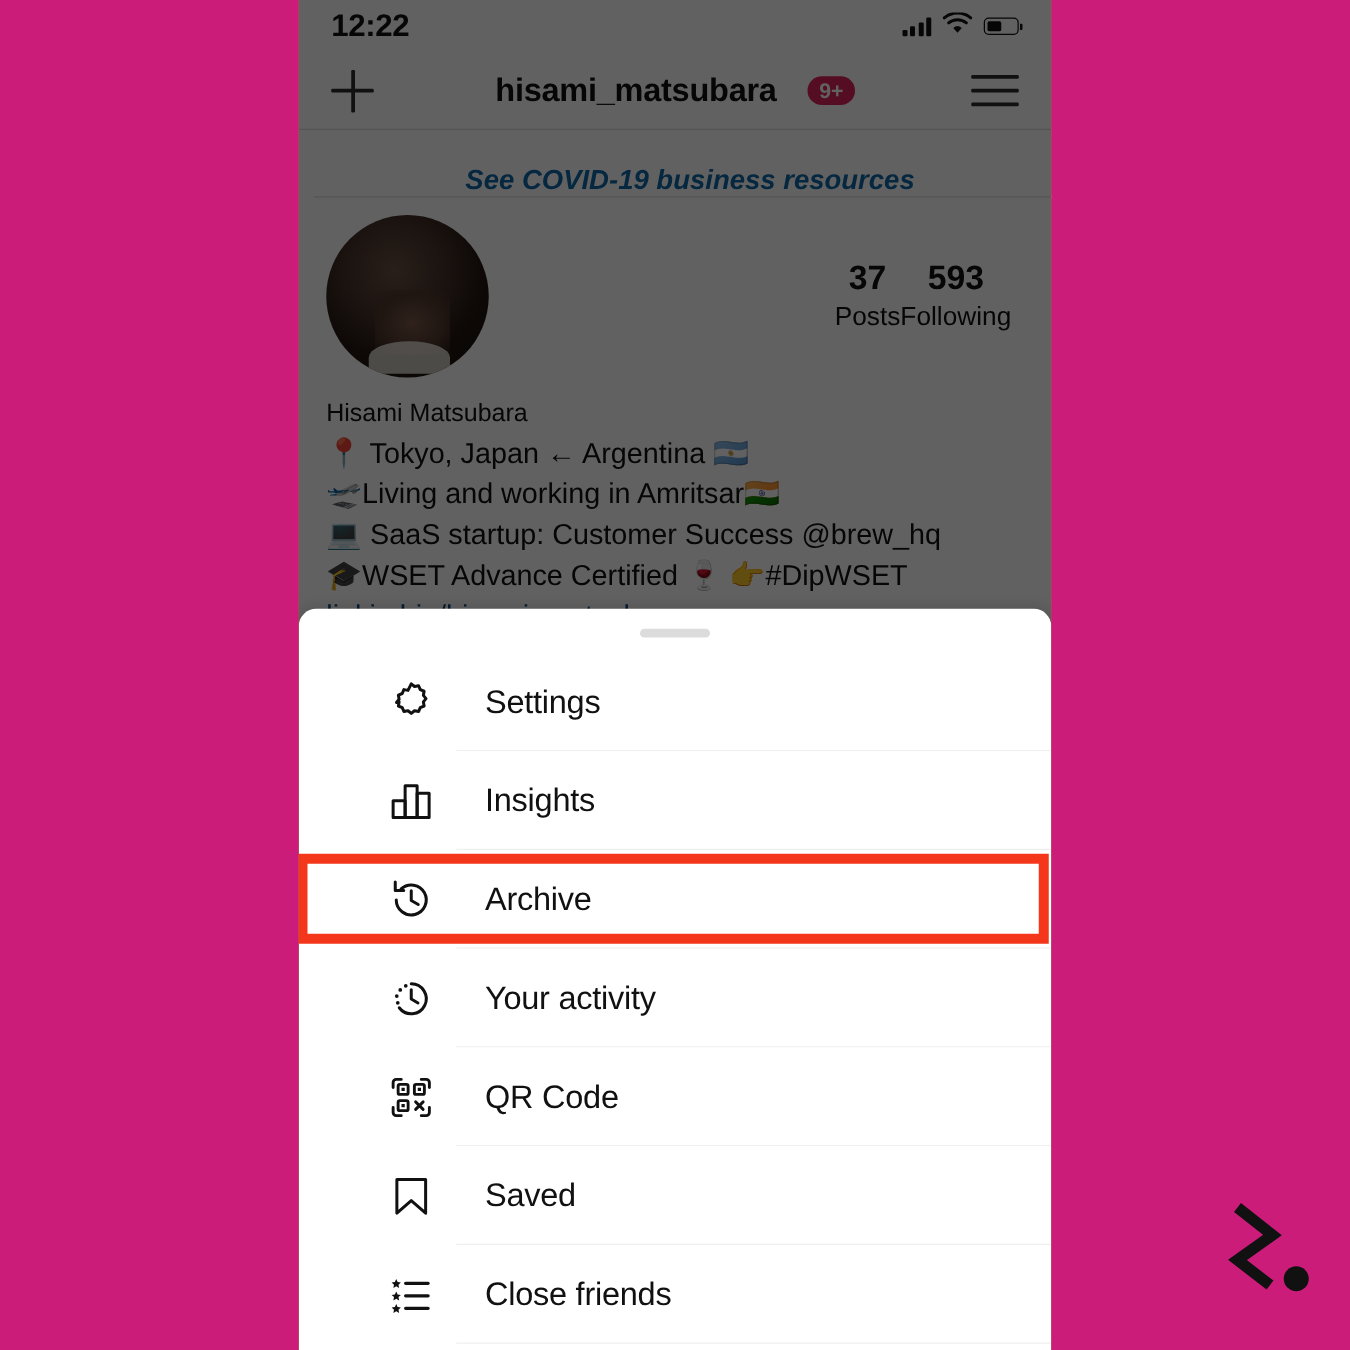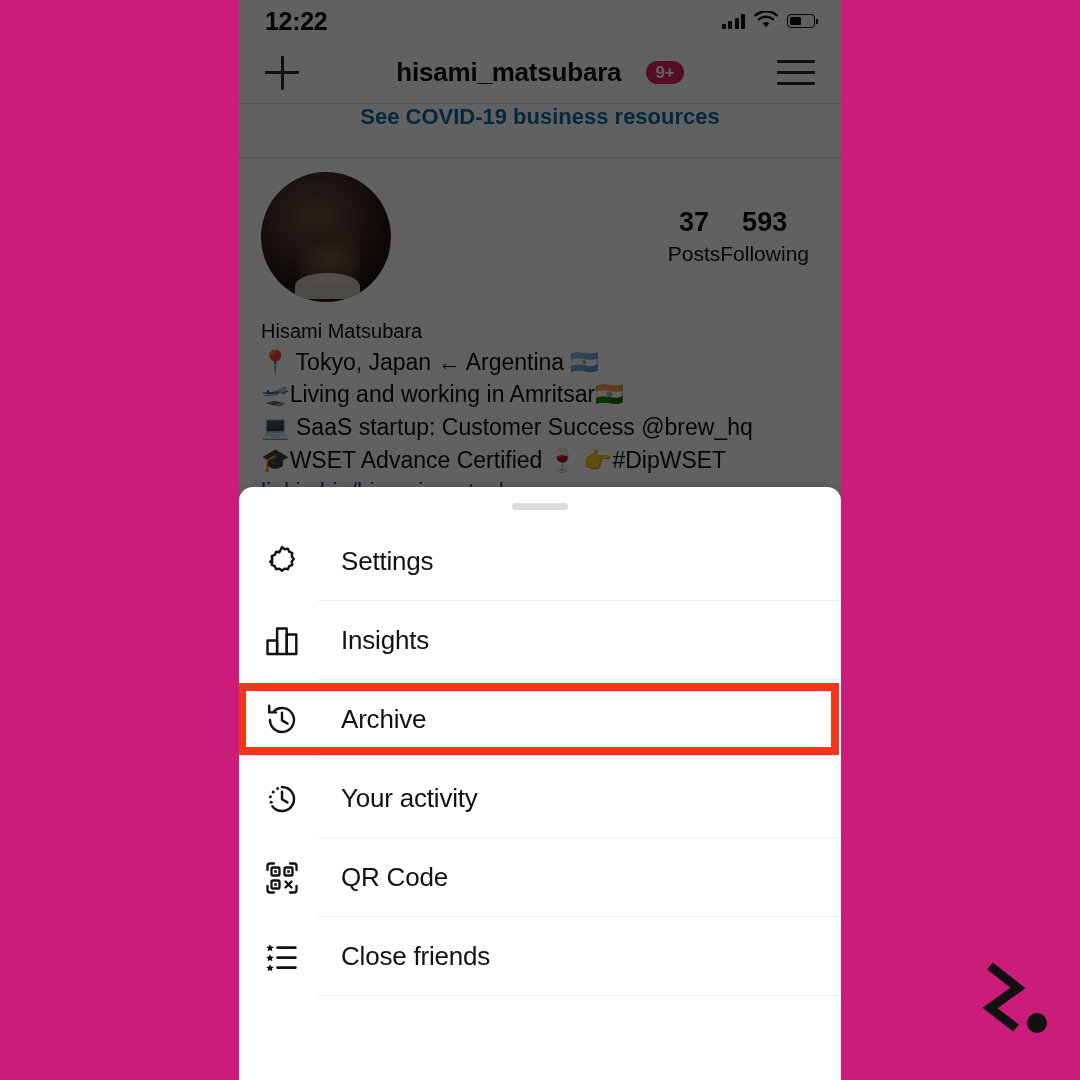--- a/index.html
+++ b/index.html
@@ -69,23 +69,24 @@
   .plus-icon::before{ left:0; top:15.5px; width:34px; height:3px;}
   .plus-icon::after{ top:0; left:15.5px; height:34px; width:3px;}
   #hamburger{ margin-left:auto; width:38px; height:26px; position:relative; z-index:2;}
   #hamburger i{ position:absolute; left:0; width:38px; height:3.4px; background:#111; border-radius:1px;}
   #hamburger i:nth-child(1){top:0;}
   #hamburger i:nth-child(2){top:11px;}
   #hamburger i:nth-child(3){top:22px;}
 
   
   #covid-banner{
-    position:absolute; left:0; top:104px; width:100%; height:54px;
-    display:flex; align-items:flex-start; justify-content:center;
+    position:absolute; left:12px; top:104px; width:100%; height:54px;
+    display:flex; align-items:flex-end; justify-content:center;
     border-bottom:1px solid #dcdcdc;
+    font-style:italic;
   }
   #covid-banner span{ color:#0F6AA8; font-size:22px; font-weight:600;}
 
   
   #profile-head{
     position:absolute; left:0; top:158px; width:100%;
     display:flex; align-items:center; padding:14px 22px 0 22px;
   }
   #avatar{
     width:130px; height:130px; border-radius:50%;
@@ -118,21 +119,21 @@
   #sheet{
     position:absolute; left:0; top:487px; width:100%; height:593px;
     background:#fff; border-radius:14px 14px 0 0;
     box-shadow:0 -2px 10px rgba(0,0,0,.12);
     overflow:hidden;
   }
   #sheet-handle{
     width:56px; height:7px; border-radius:4px; background:#dcdcdc;
     margin:16px auto 0 auto;
   }
-  #menu{ margin-top:12px; }
+  #menu{ margin-top:12px;margin-left:47px; }
   .menu-item{
     height:79px; display:flex; align-items:center; padding:0 22px;
     position:relative; background:#fff;
   }
   .menu-item .divider{
     position:absolute; left:79px; right:0; bottom:0; height:1px; background:#efefef;
   }
   .menu-ico{ width:52px; flex:none; display:flex; align-items:center; justify-content:flex-start; }
   .menu-label{ font-size:26px; color:#111; margin-left:28px; letter-spacing:-.2px; }
 
@@ -284,20 +285,29 @@
             <rect x="13.2" y="13.2" width="2.6" height="2.6" fill="#111"></rect>
             <rect x="26.2" y="13.2" width="2.6" height="2.6" fill="#111"></rect>
             <rect x="13.2" y="26.2" width="2.6" height="2.6" fill="#111"></rect>
             <path d="M24.5 24.5l6 6M30.5 24.5l-6 6" stroke="#111" stroke-width="2.3" stroke-linecap="round"></path>
           </svg>
         </span>
         <span class="menu-label">QR Code</span>
         <span class="divider"></span>
       </div>
 
+      <div class="menu-item">
+        <span class="menu-ico">
+          <svg width="42" height="42" viewBox="0 0 42 42">
+            <polygon points="9.5,7.5 32.5,7.5 32.5,34.5 21,24.5 9.5,34.5" fill="none" stroke="#111" stroke-width="2.4" stroke-linejoin="round"></polygon>
+          </svg>
+        </span>
+        <span class="menu-label">Saved</span>
+        <span class="divider"></span>
+      </div>
 
       <div class="menu-item">
         <span class="menu-ico">
           <svg width="42" height="42" viewBox="0 0 42 42">
             <path d="M9 8.2l1.1 2.4 2.6.3-1.9 1.8.5 2.6L9 14l-2.3 1.3.5-2.6-1.9-1.8 2.6-.3z" fill="#111"></path>
             <path d="M9 18.2l1.1 2.4 2.6.3-1.9 1.8.5 2.6L9 24l-2.3 1.3.5-2.6-1.9-1.8 2.6-.3z" fill="#111"></path>
             <path d="M9 28.2l1.1 2.4 2.6.3-1.9 1.8.5 2.6L9 34l-2.3 1.3.5-2.6-1.9-1.8 2.6-.3z" fill="#111"></path>
             <path d="M16.5 11.6h18M16.5 21.6h18M16.5 31.6h18" stroke="#111" stroke-width="2.6" stroke-linecap="round"></path>
           </svg>
         </span>

